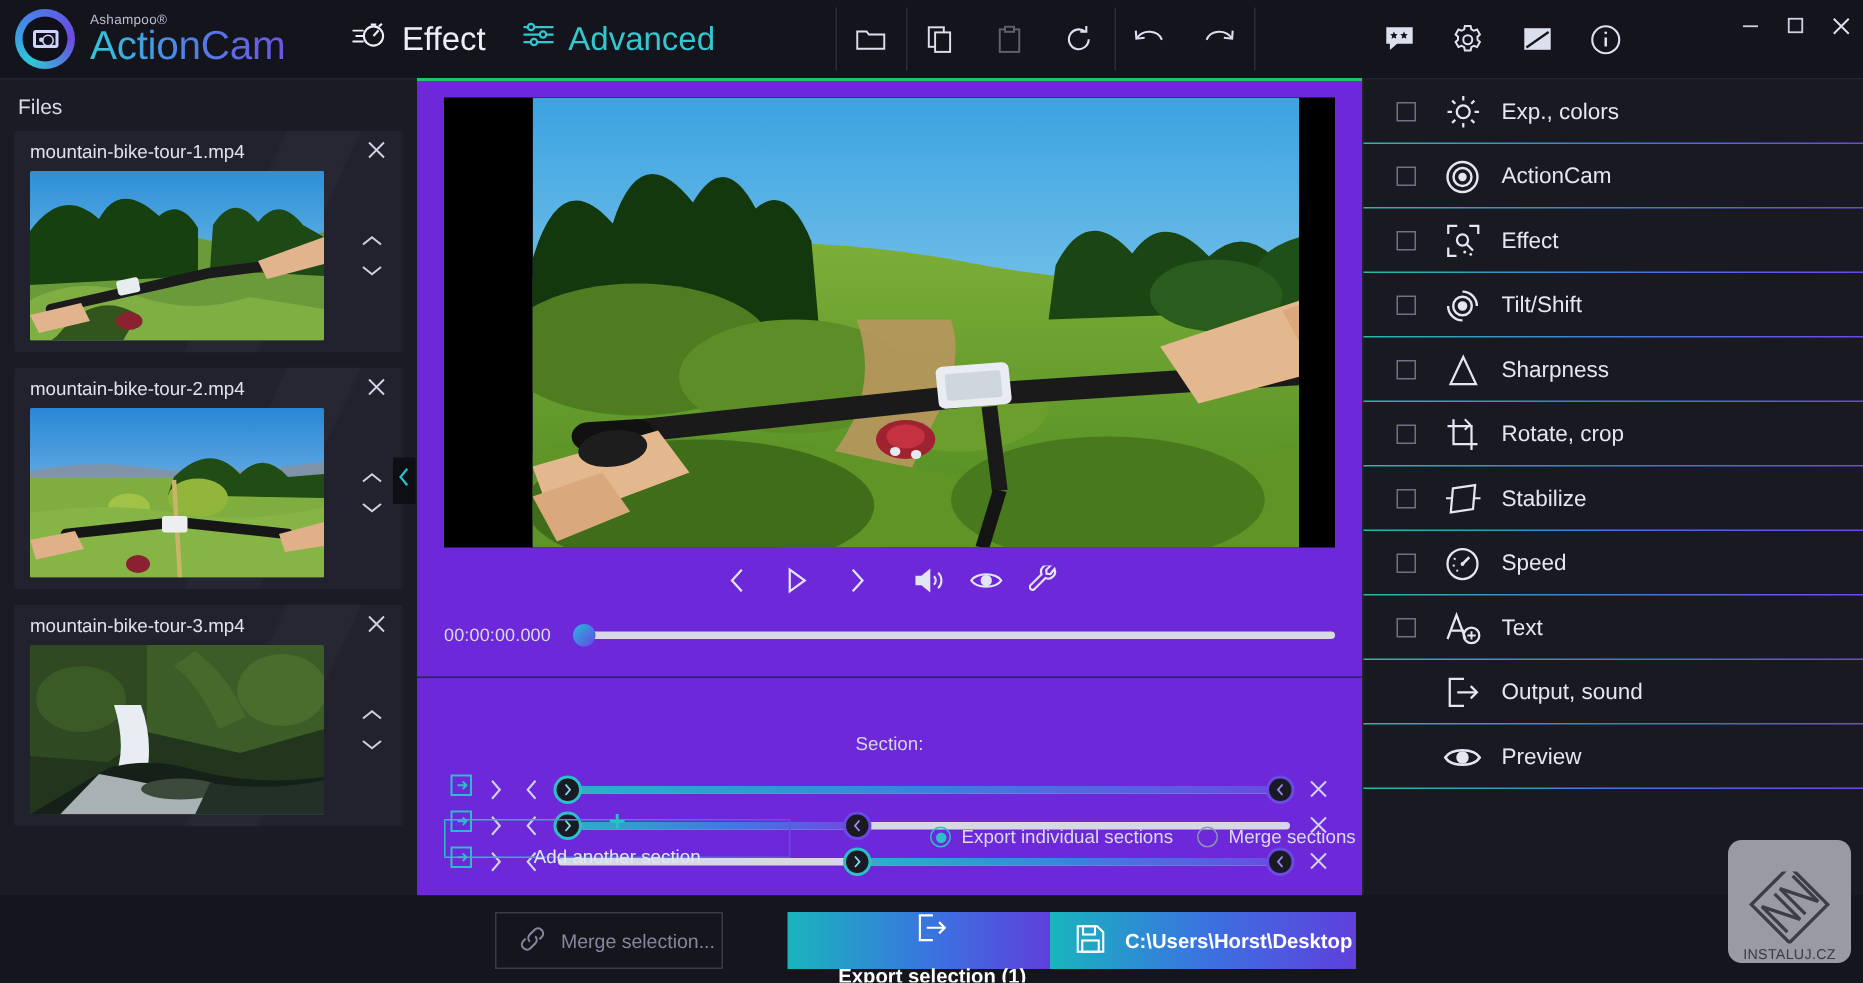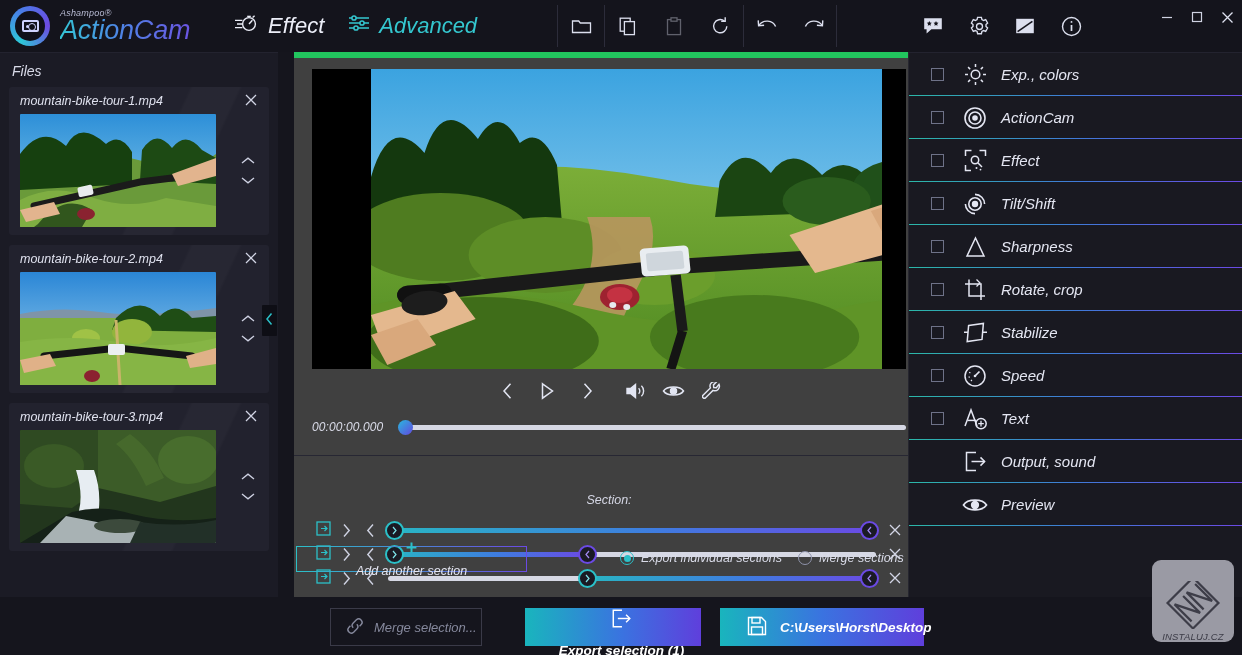--- a/index.html
+++ b/index.html
@@ -4,21 +4,21 @@
 <style>
   * { box-sizing: border-box; margin: 0; padding: 0; }
   html, body {
     width: 1242px; height: 655px;
     background: #15151d;
     font-family: "Liberation Sans", sans-serif;
     overflow: hidden;
     color: #e8e8ef;
     -webkit-font-smoothing: antialiased;
   }
-  #app { position: relative; width: 1242px; height: 655px; background:#15151d;font-style:italic; }
+  #app { position: relative; width: 1242px; height: 655px; background:#15151d; }
 
   
   #titlebar {
     position:absolute; left:0; top:0; width:1242px; height:52px;
     background:#14141c; display:flex; align-items:center;
   }
   #logo-wrap { display:flex; align-items:center; padding-left:10px; width:222px; }
   .logo-ring {
     width:40px; height:40px; border-radius:50%;
     background: conic-gradient(from 210deg, #2ec8d8, #4a7ce8, #6d4ae0, #2ec8d8);
@@ -96,22 +96,22 @@
 
   
   #collapse-handle {
     position:absolute; left:262px; top:305px; width:15px; height:31px;
     background:#0e0e15; display:flex; align-items:center; justify-content:center;
     cursor:pointer; border-radius:1px; z-index:6;
   }
 
   
   #center {
-    position:absolute; left:294px; top:52px; width:630px; height:545px;
-    background:#404040; border-top:6px solid #22c55e;
+    position:absolute; left:278px; top:52px; width:630px; height:545px;
+    background:#6d28d9; border-top:2px solid #22c55e;
   }
   #preview-area {
     position:absolute; left:18px; top:11px; width:594px; height:300px;
     background:#000;
   }
   #preview-area svg { display:block; width:594px; height:300px;}
   #video-frame {
     position:absolute; left:59px; top:0px; width:511px; height:300px; overflow:hidden;
   }
 
@@ -200,23 +200,23 @@
     border:1px solid #3a3a48; display:flex;align-items:center; gap:9px; padding-left:14px;
     font-size:13px; color:#85889c; cursor:pointer;
   }
   #export-btn {
     position:absolute; left:525px; top:608px; width:176px; height:38px;
     background:linear-gradient(90deg,#19b5bd 0%, #3a73e0 55%, #5f3fdc 100%);
     display:flex;align-items:center; gap:11px; padding-left:17px;
     font-size:13.5px; font-weight:bold; color:#fff; cursor:pointer;flex-direction:column;
   }
   #path-btn {
-    position:absolute; left:720px; top:608px; width:204px; height:38px;
+    position:absolute; left:700px; top:608px; width:204px; height:38px;
     background:linear-gradient(90deg,#19b5bd 0%, #3a73e0 50%, #5f3fdc 100%);
-    display:flex;align-items:center; gap:13px; padding-left:27px;
+    display:flex;align-items:center; gap:13px; padding-left:17px;
     font-size:13.5px; font-weight:bold; color:#fff; cursor:pointer;
   }
 
   
   #watermark {
     position:absolute; left:1152px; top:560px; width:82px; height:82px;
     background:#9a9aa4; border-radius:9px;
     display:flex; flex-direction:column; align-items:center; justify-content:flex-end;
   }
   #wm-text { font-size:9.5px; color:#3b3b46; letter-spacing:.2px; margin-top:2px;}

